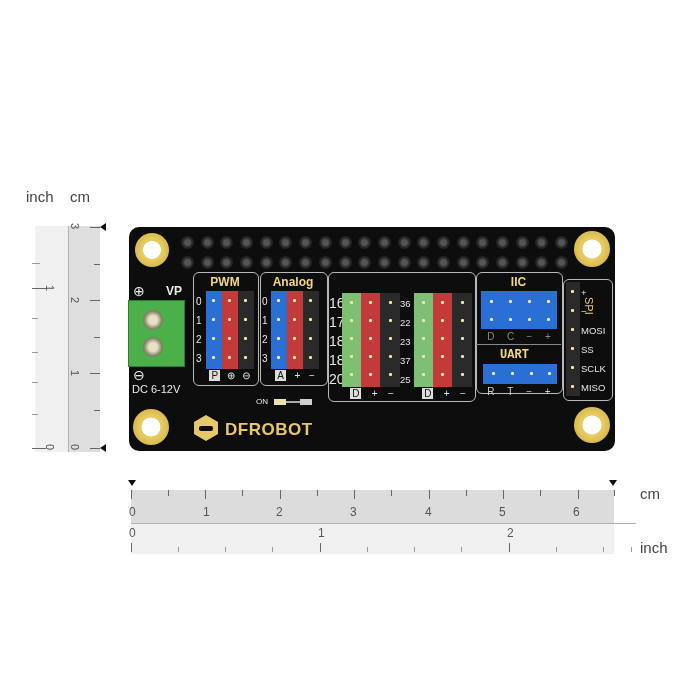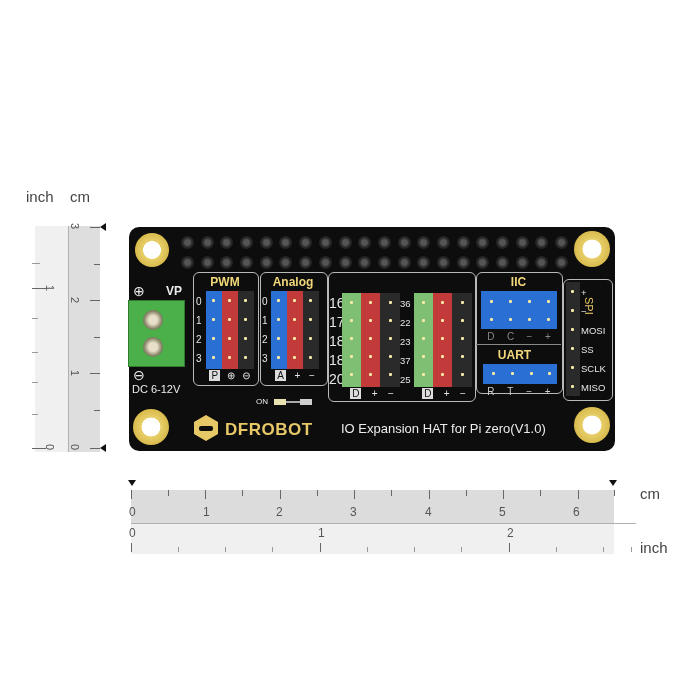--- a/index.html
+++ b/index.html
@@ -278,21 +278,21 @@
       <div class="pin" style="left:43px;top:23px;"></div>
       <div class="pin" style="left:62px;top:23px;"></div>
   </div>
   <div class="abs pin-label" style="left:352px;top:104px;width:76px;display:flex;justify-content:space-around;color:#888;">
     <span>D</span>
       <span>C</span>
       <span>−</span>
       <span>+</span>
   </div>
   <div class="abs" style="left:347px;top:117px;width:85px;height:1px;background:#888;"></div>
-  <div class="abs sec-title" style="left:347px;top:121px;width:77px;">UART</div>
+  <div class="abs sec-title" style="left:347px;top:121px;width:77px;font-family:Liberation Mono, monospace;">UART</div>
   <div class="abs blue" style="left:354px;top:137px;width:74px;height:20px;">
     <div class="pin" style="left:5px;top:4px;"></div>
       <div class="pin" style="left:24px;top:4px;"></div>
       <div class="pin" style="left:43px;top:4px;"></div>
       <div class="pin" style="left:61px;top:4px;"></div>
   </div>
   <div class="abs pin-label" style="left:352px;top:159px;width:76px;display:flex;justify-content:space-around;color:#cfcfcf;">
     <span>R</span>
       <span>T</span>
       <span>−</span>
@@ -323,21 +323,20 @@
   <div class="abs" style="left:157px;top:174px;width:14px;height:2px;background:#aaa;"></div>
   <div class="abs" style="left:171px;top:172px;width:12px;height:6px;background:#cfcfcf;"></div>
 
   <div class="abs" style="left:62px;top:186px;width:30px;height:30px;">
     <svg width="30" height="30" viewBox="0 0 30 30">
       <polygon points="15,2 27,9 27,21 15,28 3,21 3,9" fill="#e7c867"></polygon>
       <rect x="8" y="13" width="14" height="5" rx="2" fill="#0d0d0d"></rect>
     </svg>
   </div>
   <div class="abs gold-txt" style="left:96px;top:193px;font-size:17px;font-weight:bold;letter-spacing:0.5px;">DFROBOT</div>
-  <div class="abs white-txt" style="left:212px;top:194px;font-size:13px;">IO Expansion HAT for Pi zero(V1.0)</div>
 </div>
 
 <div class="abs arrow-down" style="left:128px;top:480px;"></div>
 <div class="abs arrow-down" style="left:609px;top:480px;"></div>
 
 <div class="abs" style="left:131px;top:490px;width:520px;height:65px;">
   <div class="abs hr-cm-strip" style="left:0;top:0;width:483px;height:33px;"></div>
   <div class="abs" style="left:0;top:33px;width:505px;height:1px;background:#b0b0b0;"></div>
   <div class="abs hr-inch-strip" style="left:0;top:34px;width:483px;height:30px;"></div>
 

